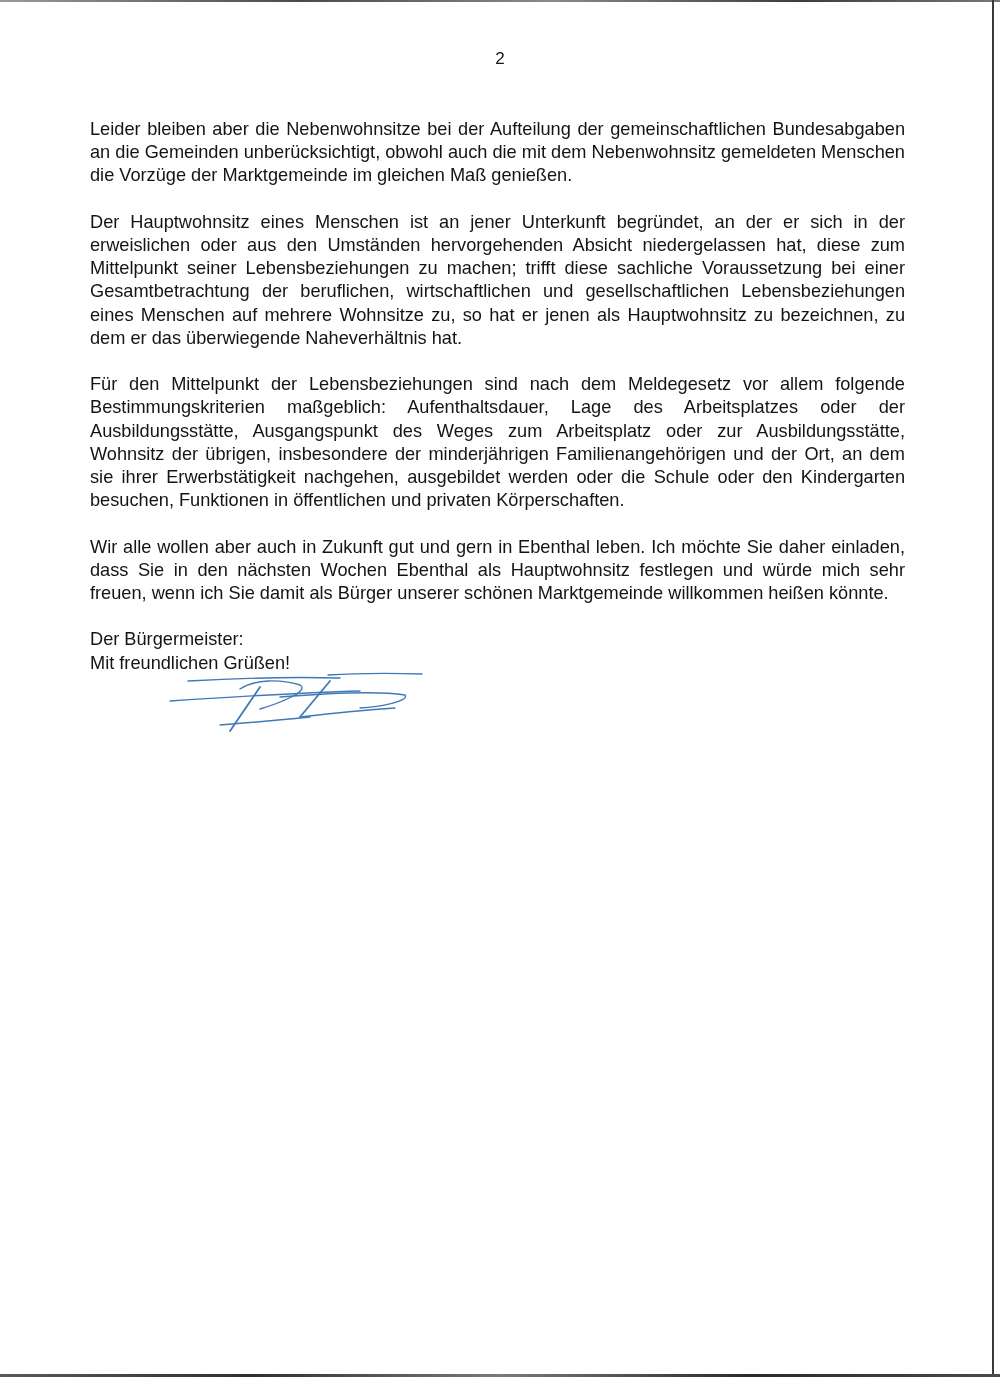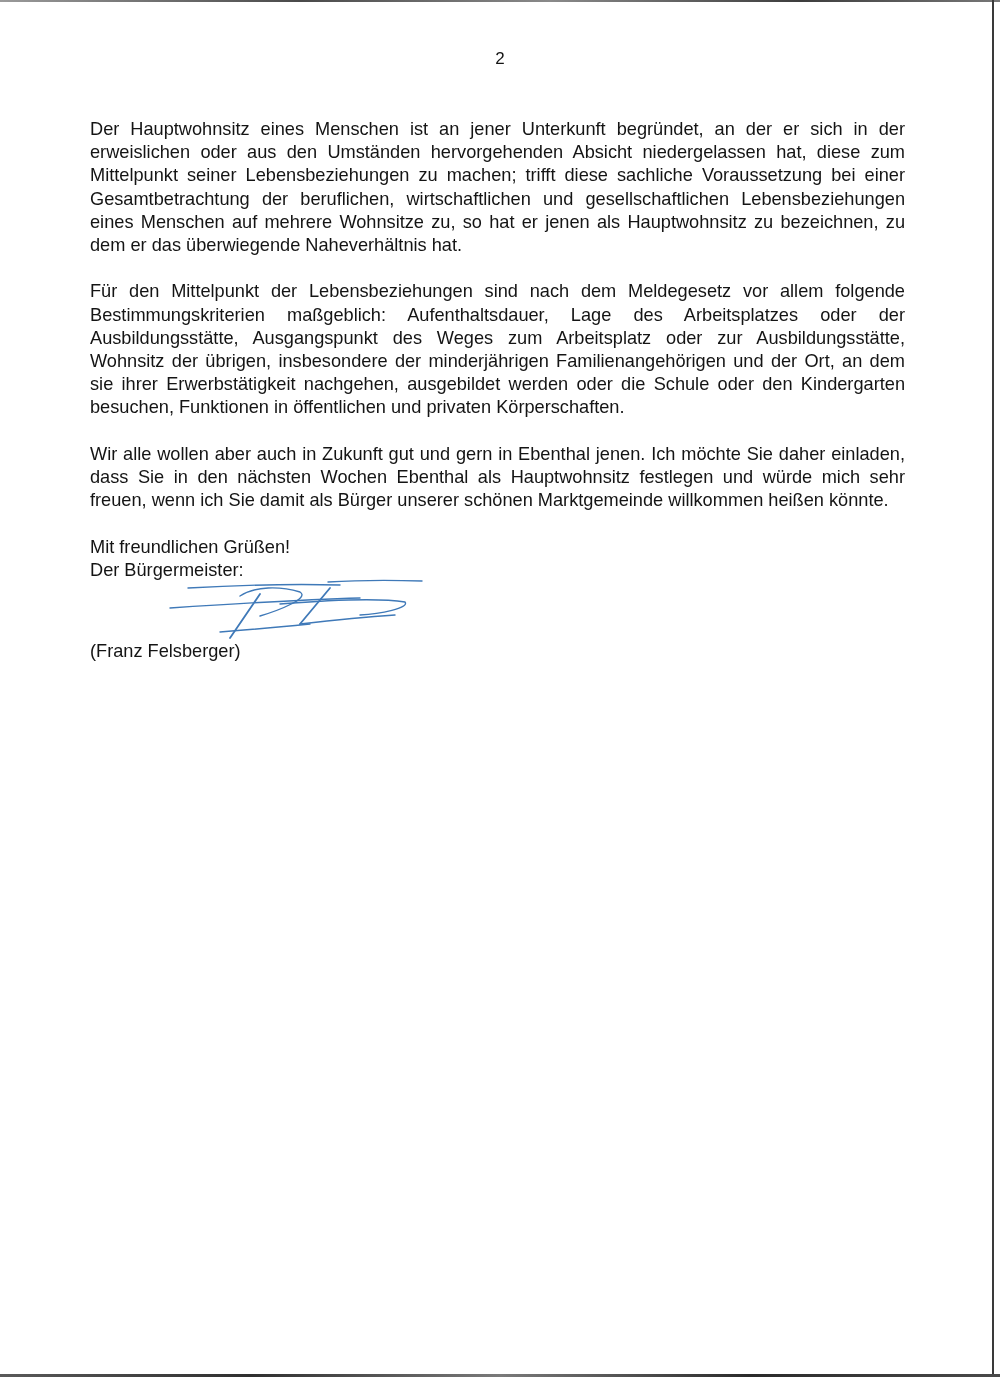--- a/index.html
+++ b/index.html
@@ -48,41 +48,41 @@
 <body>
 
 <div class="page">
   <div class="scan-top"></div>
   <div class="scan-right"></div>
   <div class="scan-bottom"></div>
 
   <div class="page-number">2</div>
 
   <div class="body-text">
+    <p class="para">Leider bleiben aber die Nebenwohnsitze bei der Aufteilung der gemeinschaftlichen Bundesabgaben an die Gemeinden unberücksichtigt, obwohl auch die mit dem Nebenwohnsitz gemeldeten Menschen die Vorzüge der Marktgemeinde im gleichen Maß genießen.</p>
 
     <p class="para"><span>Der </span><span class="u">Hauptwohnsitz</span><span> eines Menschen ist an jener Unterkunft begründet, an der er sich in der erweislichen oder aus den Umständen hervorgehenden Absicht niedergelassen hat, diese zum Mittelpunkt seiner Lebensbeziehungen zu machen; trifft diese sachliche Voraussetzung bei einer Gesamtbetrachtung der beruflichen, wirtschaftlichen und gesellschaftlichen Lebensbeziehungen eines Menschen auf mehrere Wohnsitze zu, so hat er jenen als Hauptwohnsitz zu bezeichnen, zu dem er das überwiegende Naheverhältnis hat.</span></p>
 
     <p class="para"><span>Für den </span><span class="u">Mittelpunkt der Lebensbeziehungen</span><span> sind nach dem Meldegesetz vor allem folgende Bestimmungskriterien maßgeblich: Aufenthaltsdauer, Lage des Arbeitsplatzes oder der Ausbildungsstätte, Ausgangspunkt des Weges zum Arbeitsplatz oder zur Ausbildungsstätte, Wohnsitz der übrigen, insbesondere der minderjährigen Familienangehörigen und der Ort, an dem sie ihrer Erwerbstätigkeit nachgehen, ausgebildet werden oder die Schule oder den Kindergarten besuchen, Funktionen in öffentlichen und privaten Körperschaften.</span></p>
 
-    <p class="para">Wir alle wollen aber auch in Zukunft gut und gern in Ebenthal jenen. Ich möchte Sie daher einladen, dass Sie in den nächsten Wochen Ebenthal als Hauptwohnsitz festlegen und würde mich sehr freuen, wenn ich Sie damit als Bürger unserer schönen Marktgemeinde willkommen heißen könnte.</p>
+    <p class="para">Wir alle wollen aber auch in Zukunft gut und gern in Ebenthal leben. Ich möchte Sie daher einladen, dass Sie in den nächsten Wochen Ebenthal als Hauptwohnsitz festlegen und würde mich sehr freuen, wenn ich Sie damit als Bürger unserer schönen Marktgemeinde willkommen heißen könnte.</p>
 
     <div class="closing">
+      <p>Der Bürgermeister:</p>
       <p>Mit freundlichen Grüßen!</p>
-      <p>Der Bürgermeister:</p>
       <div class="sig-block">
         <svg class="signature" viewBox="0 0 280 70" xmlns="http://www.w3.org/2000/svg">
           <g class="sig-ink" fill="none" stroke-linecap="round" stroke-linejoin="round" stroke-width="1.4" stroke="#3f79b8">
             <path d="M28 14 C 80 11, 140 10, 180 11"></path>
             <path d="M168 8 C 200 6, 230 6, 262 7"></path>
             <path d="M10 34 C 70 30, 130 26, 200 24"></path>
             <path d="M80 22 C 95 12, 120 12, 140 18 C 150 24, 120 36, 100 42"></path>
             <path d="M120 30 C 170 26, 220 24, 245 28 C 250 34, 220 40, 200 41"></path>
             <path d="M100 20 L 70 64" stroke-width="1.8"></path>
             <path d="M170 14 L 140 50" stroke-width="1.8"></path>
             <path d="M140 50 C 175 46, 205 43, 235 41"></path>
             <path d="M60 58 C 100 55, 130 52, 150 50"></path>
           </g>
         </svg>
       </div>
-      <p class="name-line">(Franz Felsberger)</p>
     </div>
   </div>
 </div>
 
 </body></html>

